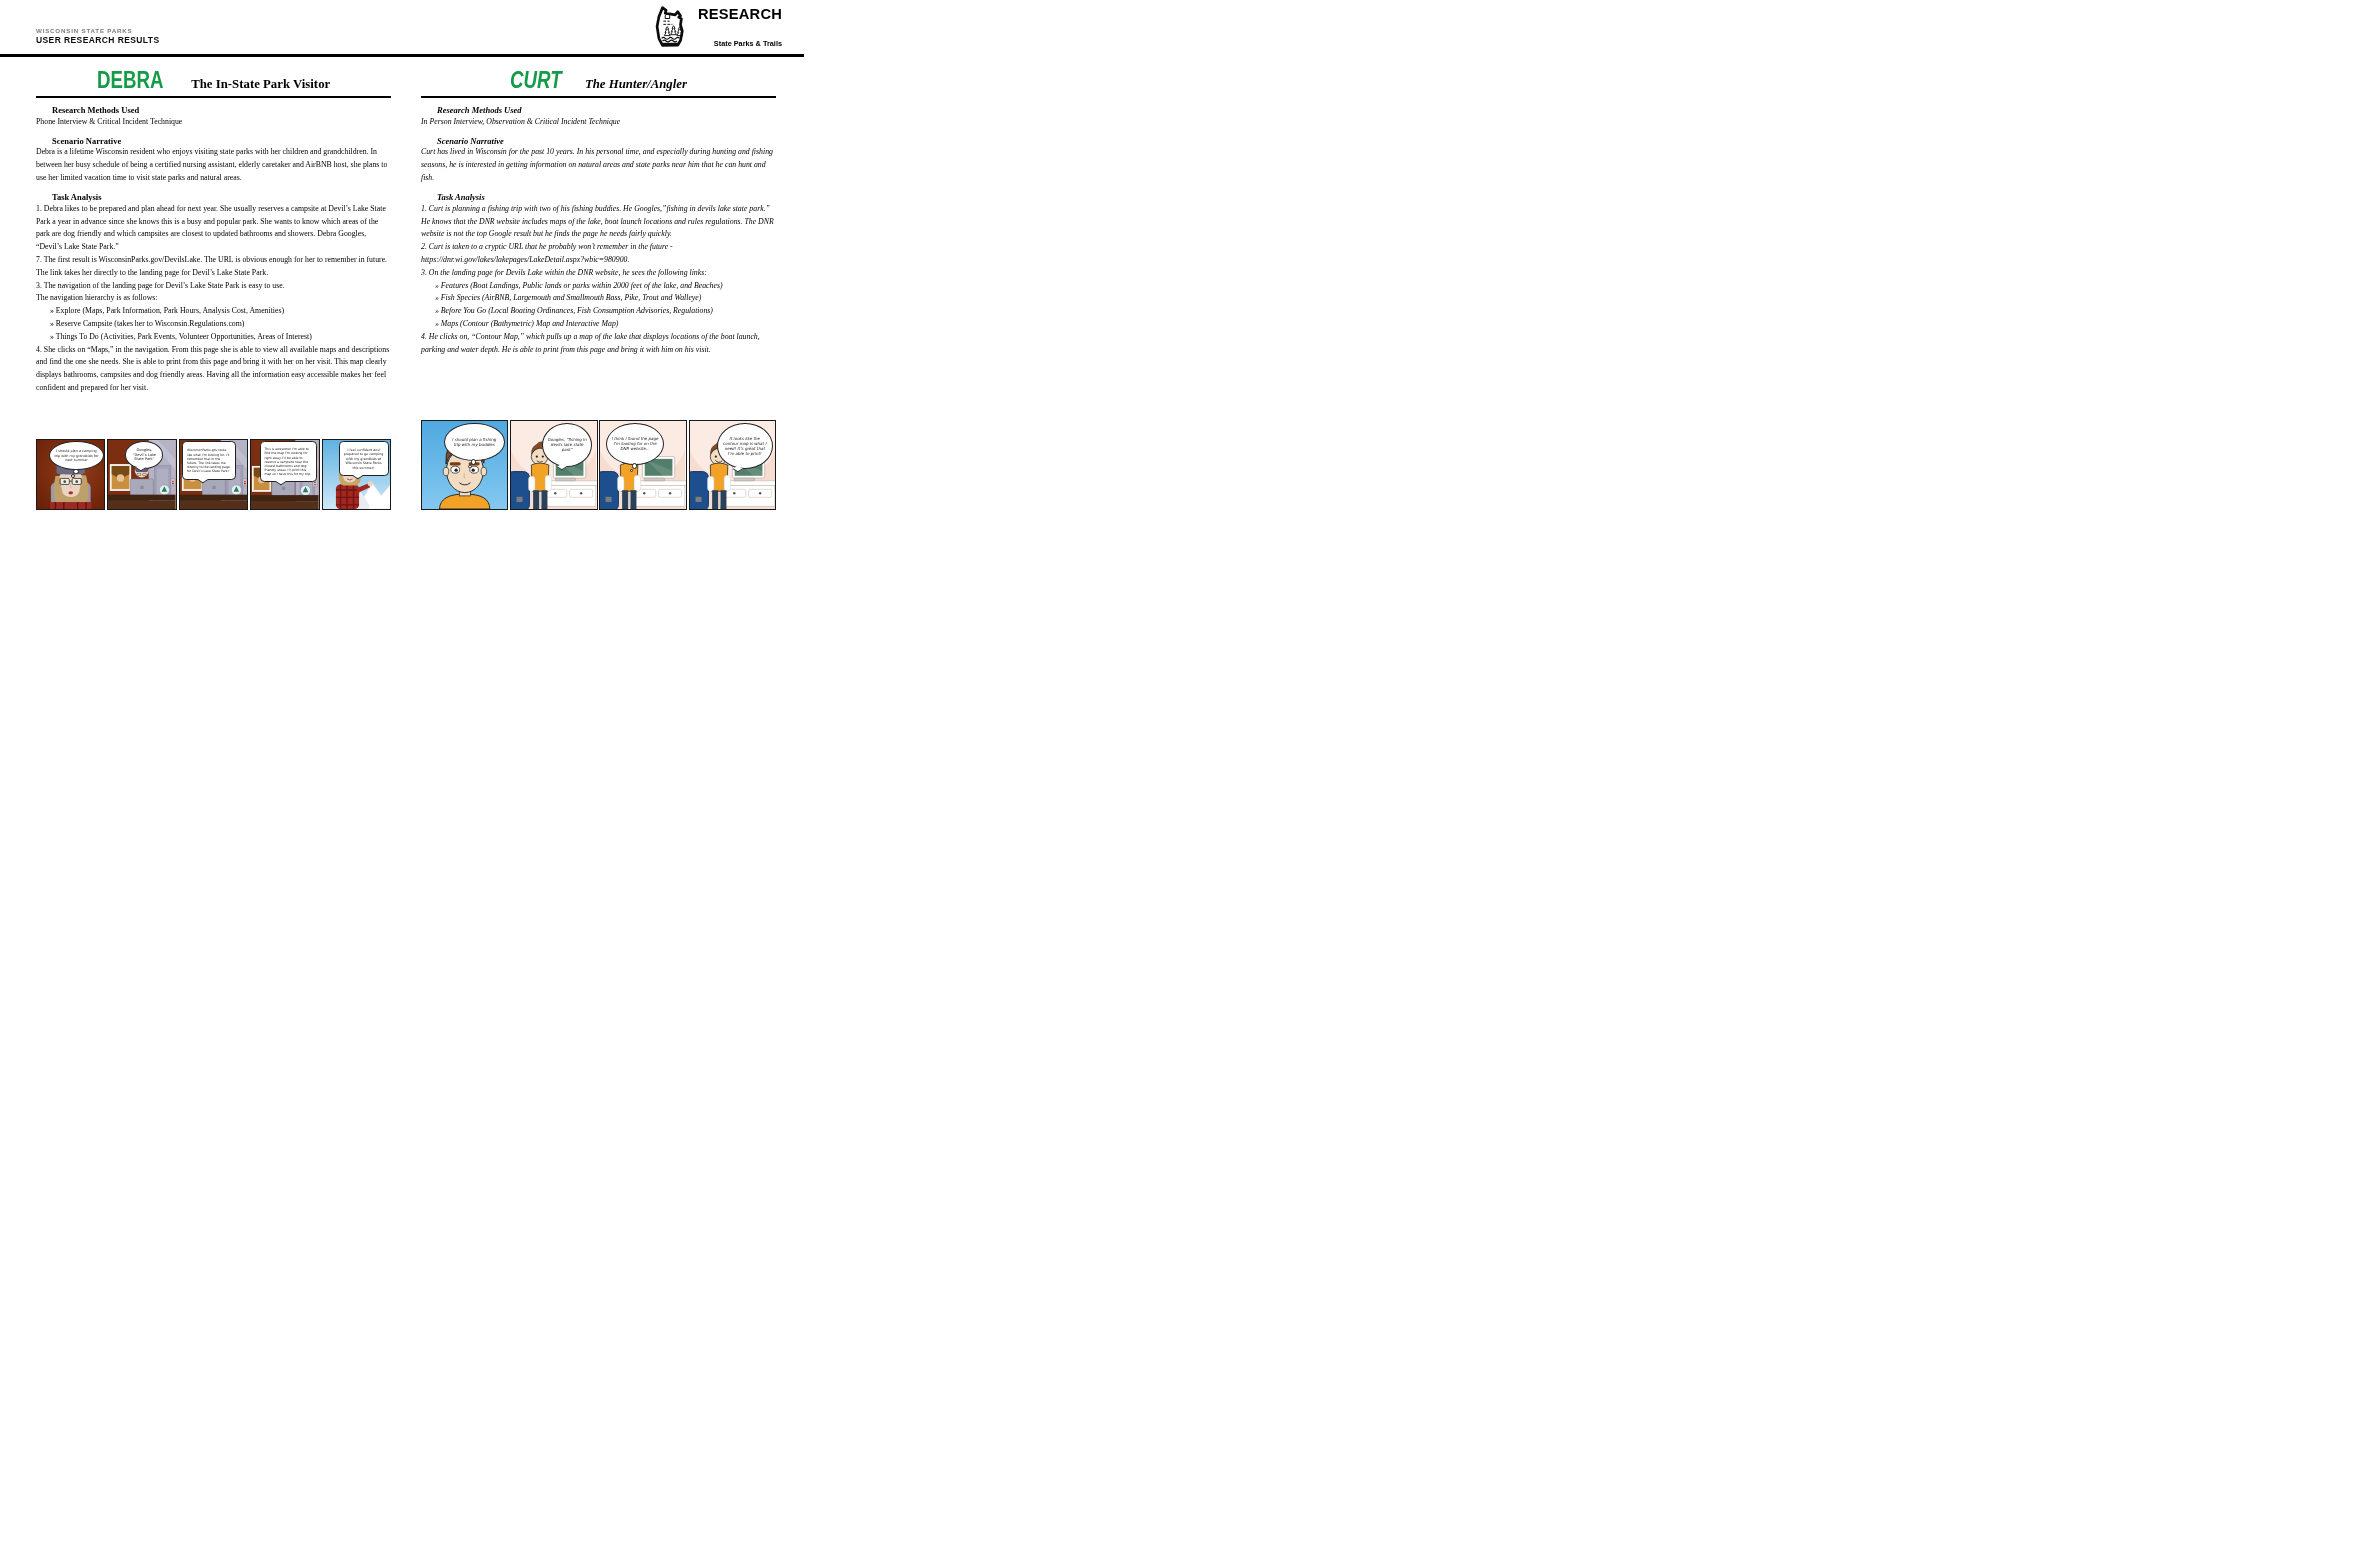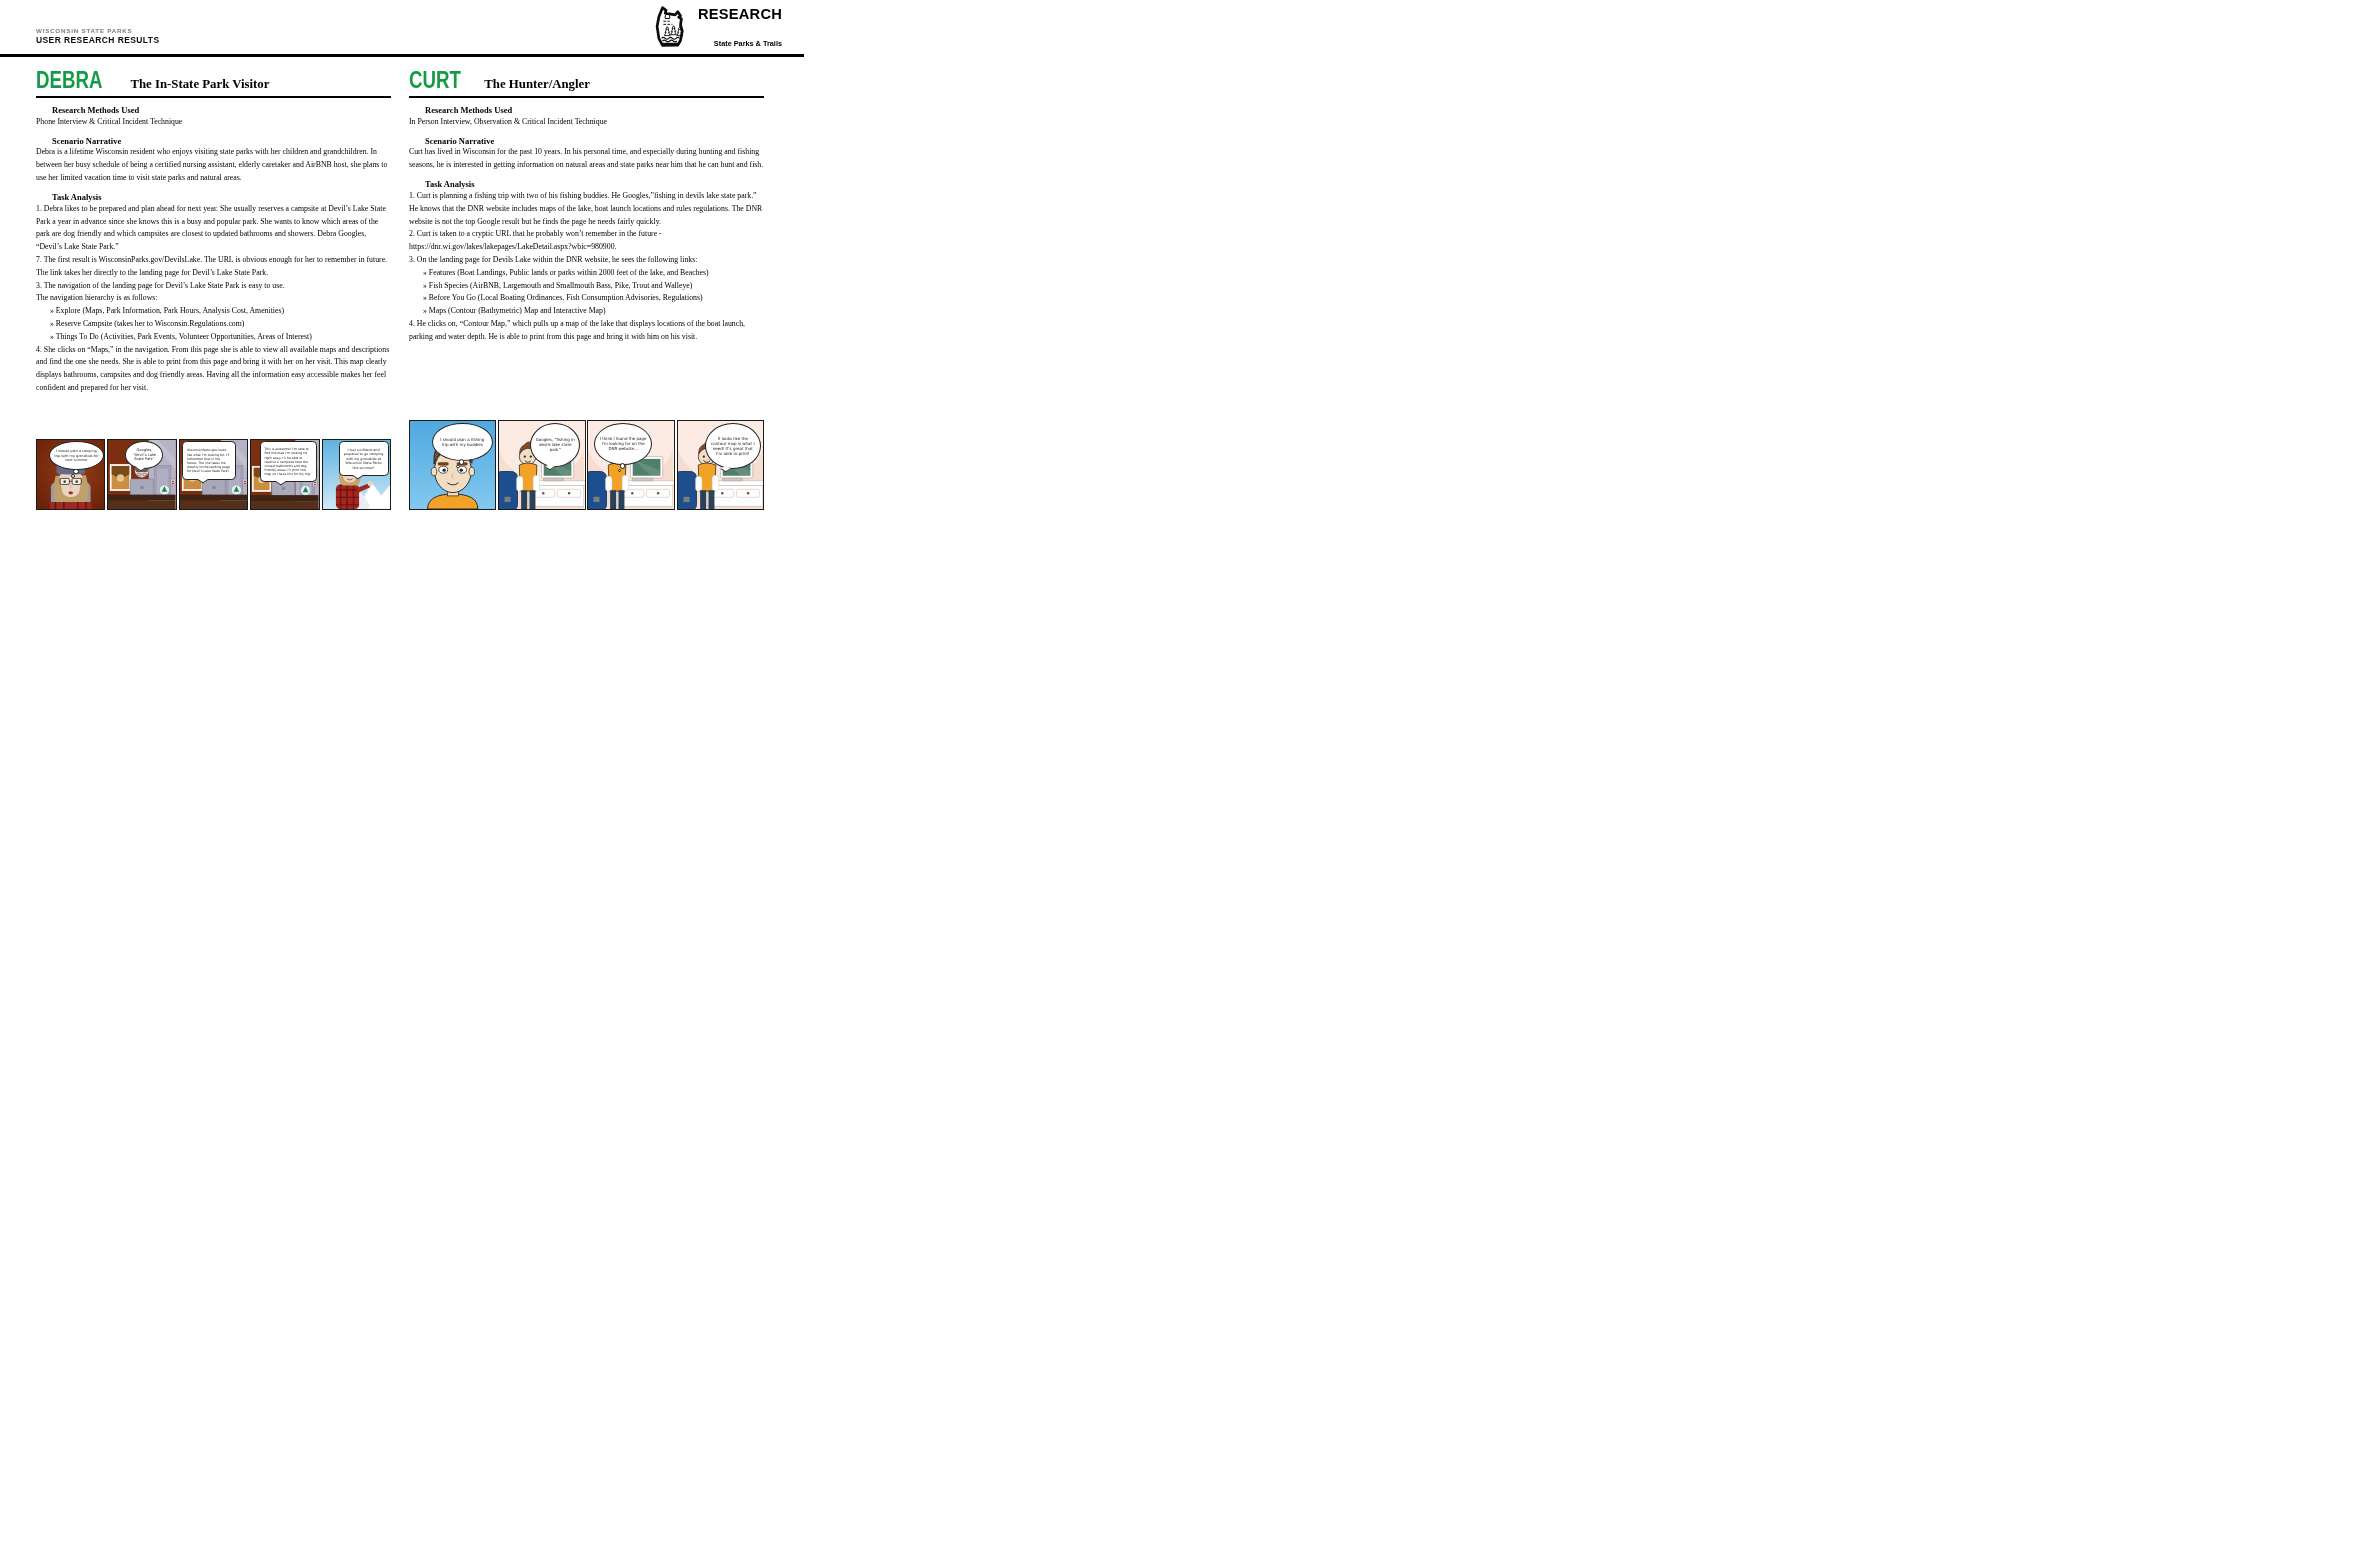--- a/index.html
+++ b/index.html
@@ -18,22 +18,22 @@
   .logo-name{font-family:"Liberation Sans",sans-serif;font-weight:700;font-size:14.7px;
              letter-spacing:0.2px;color:#000;}
   .logo-tagline{font-family:"Liberation Sans",sans-serif;font-weight:700;font-size:7.3px;
                 color:#000;margin-top:18px;text-align:right;}
   .top-rule{position:absolute;left:0;top:54px;width:804px;height:3.3px;background:#000;}
 
   
   main{position:absolute;top:66px;left:0;display:flex;}
   .col{position:relative;width:355px;height:444px;}
   .col.left{margin-left:36px;}
-  .col.right{margin-left:18px;}
-  .persona-head{display:flex;align-items:baseline;margin-top:2.8px;height:22px;}
+  .col.right{margin-left:30px;font-style:italic;}
+  .persona-head{display:flex;align-items:baseline;margin-top:2.8px;height:22px;justify-content:center;}
   .persona-name{display:inline-block;font-family:"Liberation Sans",sans-serif;font-weight:700;
                 font-size:24.6px;line-height:.9;color:#149B47;transform:scaleX(.76);
                 transform-origin:0 100%;margin-right:-14px;}
   .persona-role{font-weight:700;font-size:12.8px;margin-left:21px;}
   .col-rule{height:1.4px;background:#000;margin-top:5.7px;}
   h3.section{font-size:8.5px;font-weight:700;margin:7px 0 0.9px;padding-left:16px;}
   p.body{font-size:7.8px;line-height:12.8px;margin:0;overflow-wrap:anywhere;}
   p.body.bullet{padding-left:14px;}
 
   

